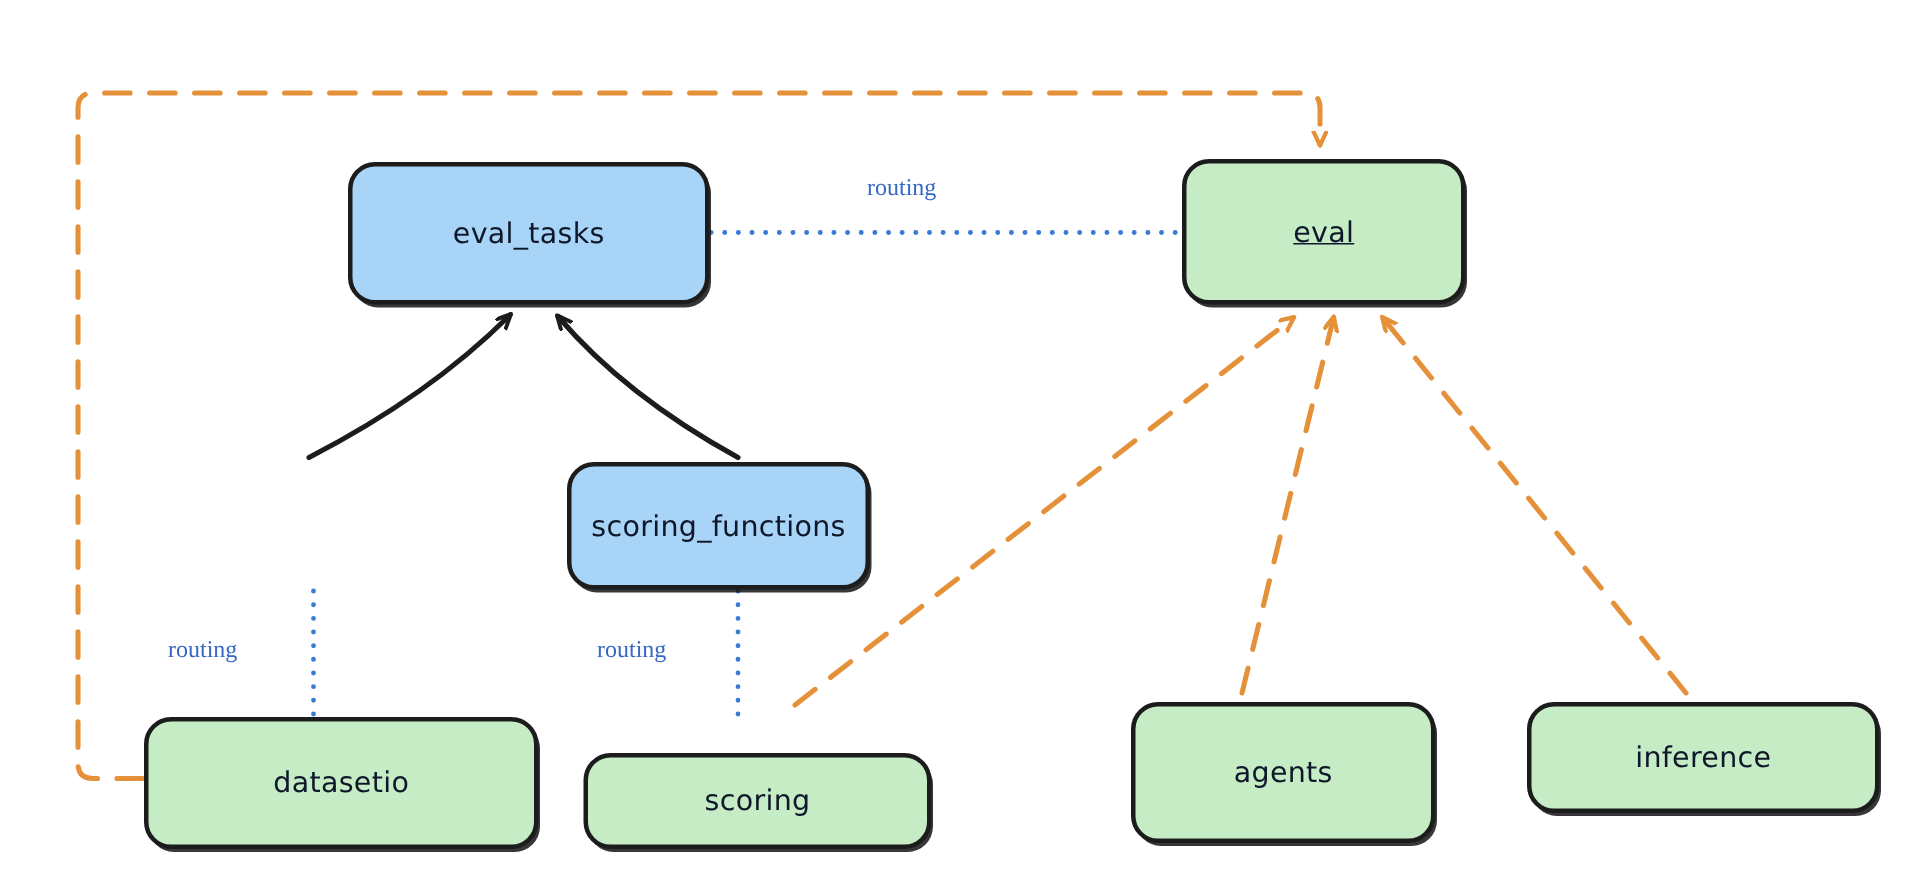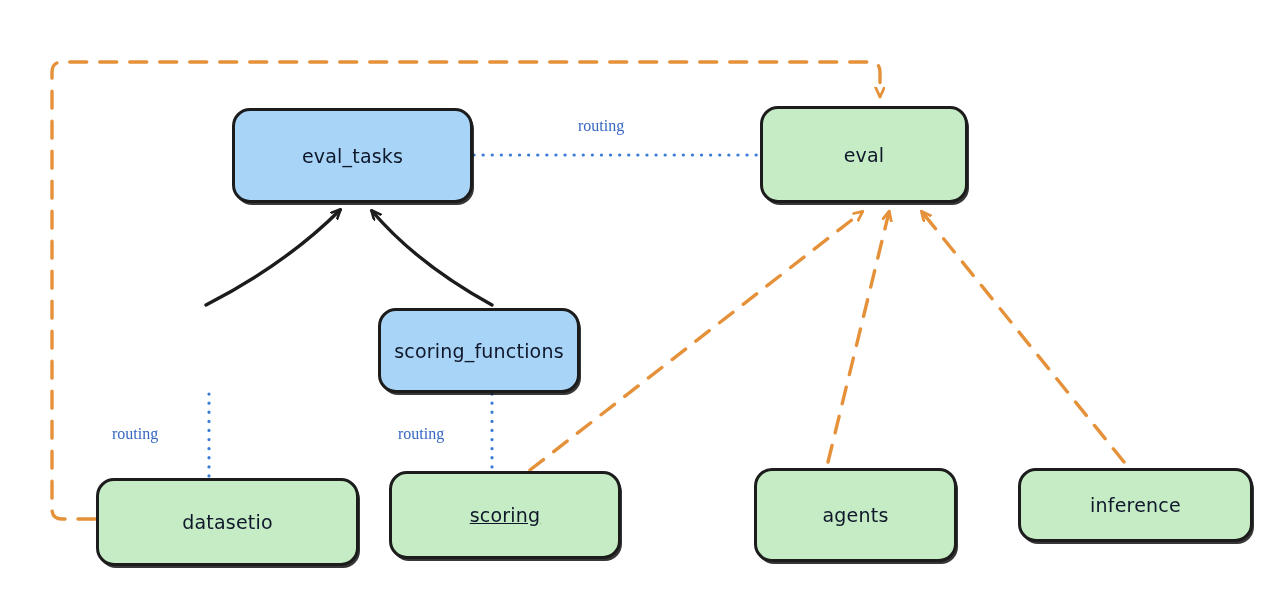--- a/index.html
+++ b/index.html
@@ -87,34 +87,34 @@
     <path d="M 1124,462 L 922,212" fill="none" stroke="#e5913a" stroke-width="3.4" stroke-linecap="round" stroke-dasharray="17 13" marker-end="url(#arrowOrange)"></path>
 
     <path d="M 95,519 L 62,519 Q 52,519 52,509 L 52,72 Q 52,62 62,62
              L 870,62 Q 880,62 880,72 L 880,96" fill="none" stroke="#e5913a" stroke-width="3.4" stroke-linecap="round" stroke-dasharray="17 13" marker-end="url(#arrowOrange)"></path>
   </svg>
 
   <div class="node blue" style="left:232px; top:108px; width:241px; height:95px;">
     <span class="node-label">eval_tasks</span>
   </div>
 
-  <div class="node green" style="left:760px; top:106px; width:208px; height:97px;">
+  <div class="node green" style="left:788px; top:106px; width:189px; height:97px;text-decoration:underline;">
     <span class="node-label">eval</span>
   </div>
 
 
   <div class="node blue" style="left:378px; top:308px; width:202px; height:85px;">
     <span class="node-label">scoring_functions</span>
   </div>
 
   <div class="node green" style="left:96px; top:478px; width:263px; height:88px;">
     <span class="node-label">datasetio</span>
   </div>
 
-  <div class="node green" style="left:389px; top:471px; width:232px; height:88px;text-decoration:underline;">
+  <div class="node green" style="left:389px; top:502px; width:232px; height:64px;">
     <span class="node-label">scoring</span>
   </div>
 
   <div class="node green" style="left:710px; top:468px; width:203px; height:94px;margin-left:44px;">
     <span class="node-label">agents</span>
   </div>
 
   <div class="node green" style="left:1018px; top:468px; width:235px; height:74px;">
     <span class="node-label">inference</span>
   </div>

